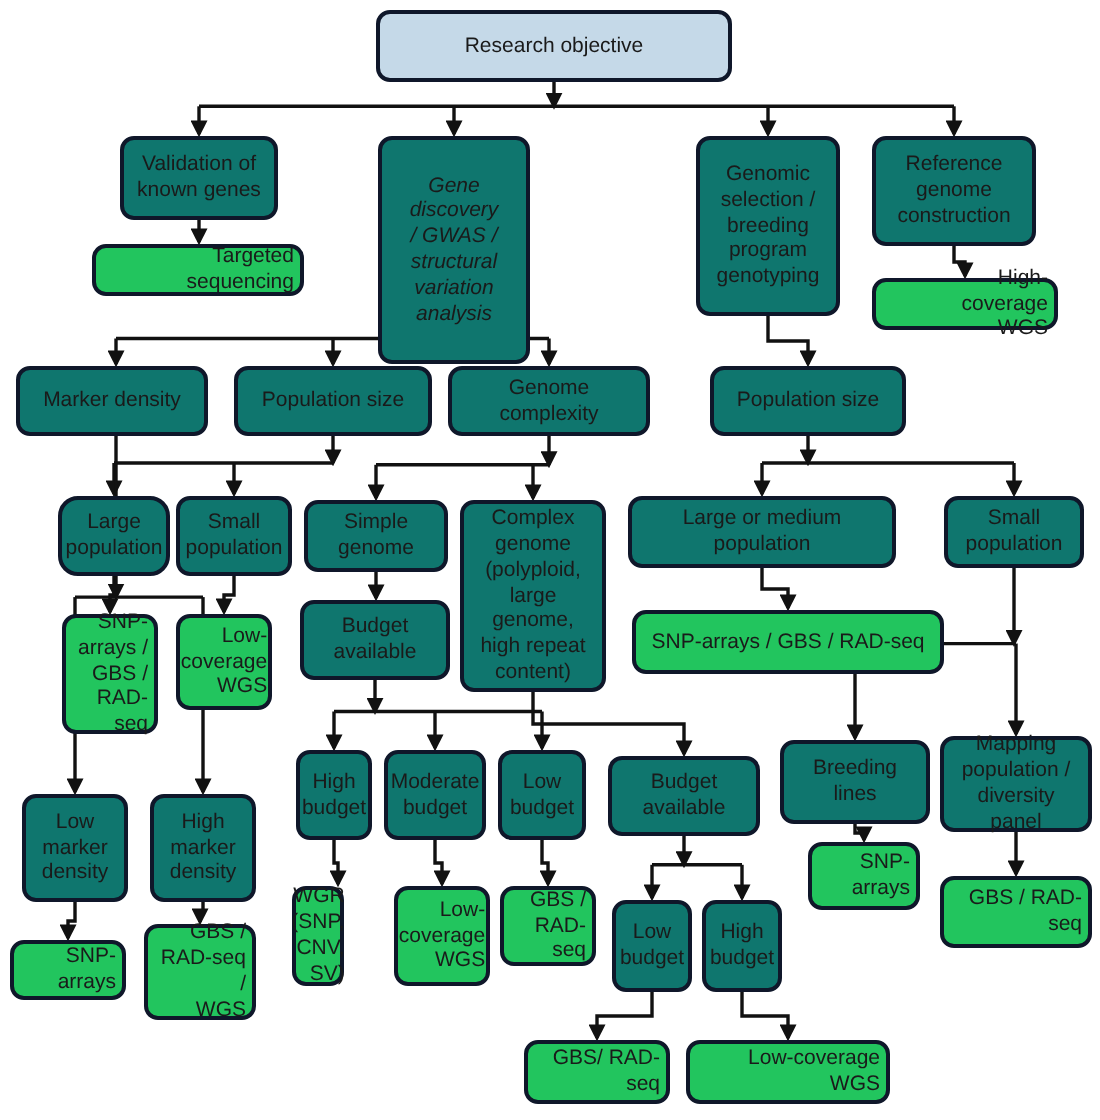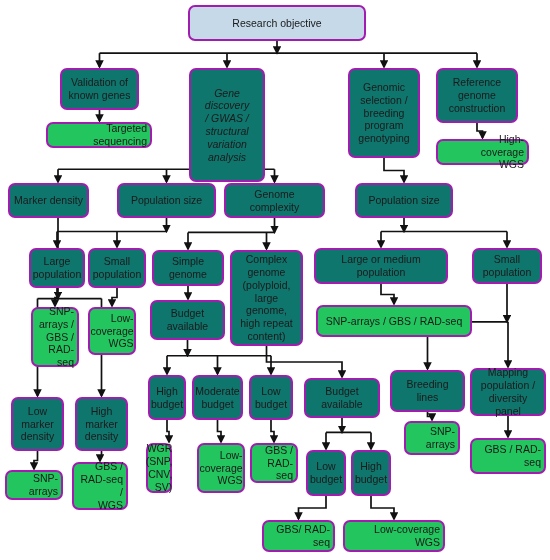--- a/index.html
+++ b/index.html
@@ -17,21 +17,21 @@
   }
   #edges {
     position: absolute;
     left: 0; top: 0;
     width: 550px; height: 560px;
     pointer-events: none;
   }
   .node {
     position: absolute;
     box-sizing: border-box;
-    border: 2px solid #a21caf;
+    border: 2px solid #0f172a;
     border-radius: 7px;
     background: #ffffff;
     display: flex;
     align-items: center;
     justify-content: center;
     text-align: center;
     color: #1a1a1a;
     font-size: 10.5px;
     line-height: 1.22;
     padding: 2px 3px;
@@ -123,25 +123,25 @@
 analysis</div>
       <div class="node white" style="left: 348px; top: 68px; width: 72px; height: 90px;">Genomic
 selection /
 breeding
 program
 genotyping</div>
       <div class="node white" style="left: 436px; top: 68px; width: 82px; height: 55px;">Reference
 genome
 construction</div>
       <div class="node green" style="left: 436px; top: 139px; width: 93px; height: 26px; padding-left: 23px;">High-coverage WGS</div>
-      <div class="node white" style="left: 8px; top: 183px; width: 81px; height: 35px; text-align: center;">Marker density</div>
+      <div class="node white" style="left: 8px; top: 183px; width: 96px; height: 35px; text-align: center;">Marker density</div>
       <div class="node white" style="left: 117px; top: 183px; width: 99px; height: 35px;">Population size</div>
       <div class="node white" style="left: 224px; top: 183px; width: 101px; height: 35px;">Genome complexity</div>
       <div class="node white" style="left: 355px; top: 183px; width: 98px; height: 35px;">Population size</div>
-      <div class="node white" style="left: 29px; top: 248px; width: 56px; height: 40px;">Large
+      <div class="node white" style="left: 29px; top: 248px; width: 56px; height: 40px; border-radius: 10px;">Large
 population</div>
       <div class="node white" style="left: 88px; top: 248px; width: 58px; height: 40px;">Small
 population</div>
       <div class="node white" style="left: 152px; top: 250px; width: 72px; height: 36px;">Simple genome</div>
       <div class="node white" style="left: 230px; top: 250px; width: 73px; height: 96px;">Complex
 genome
 (polyploid,
 large genome,
 high repeat
 content)</div>

